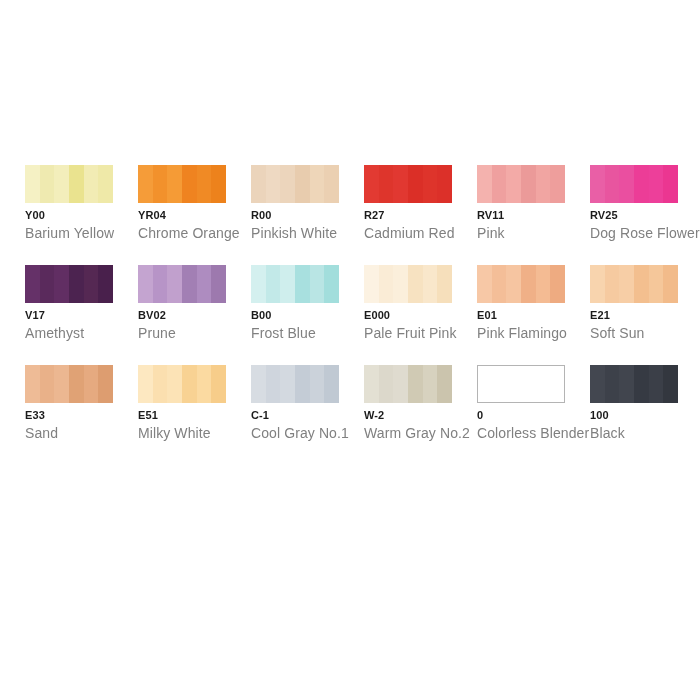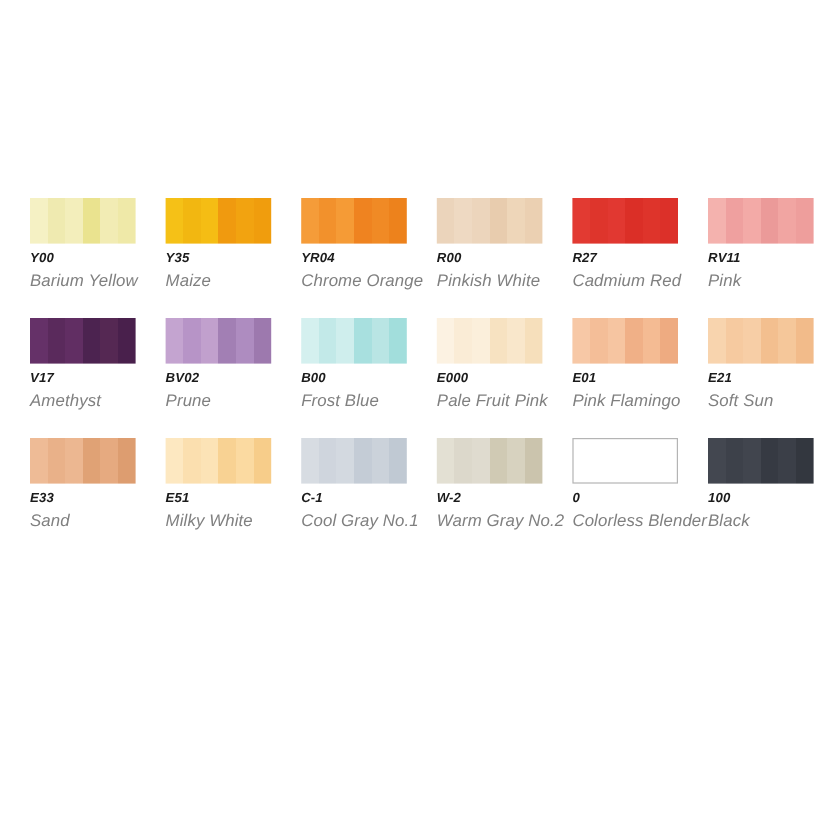--- a/index.html
+++ b/index.html
@@ -27,21 +27,20 @@
   #swatch-grid {
     position: absolute;
     left: 25px;
     top: 165px;
     width: 651px;
     display: grid;
     grid-template-columns: repeat(6, 88px);
     grid-column-gap: 25px;
     grid-row-gap: 0px;
     grid-auto-rows: 100px;
-    font-style: italic;
   }
 
   .swatch-cell {
     width: 88px;
     height: 100px;
     position: relative;
   }
 
   .swatch-chip {
     width: 88px;
@@ -82,43 +81,43 @@
 <body>
 
 <div id="chart-root">
   <div id="swatch-grid">
       <div class="swatch-cell">
         <div class="swatch-chip" style="background: linear-gradient(90deg, rgb(245, 241, 196) 0%, rgb(245, 241, 196) 16.667%, rgb(239, 234, 176) 16.667%, rgb(239, 234, 176) 33.333%, rgb(243, 238, 187) 33.333%, rgb(243, 238, 187) 50%, rgb(234, 227, 143) 50%, rgb(234, 227, 143) 66.667%, rgb(242, 236, 180) 66.667%, rgb(242, 236, 180) 83.333%, rgb(239, 233, 168) 83.333%, rgb(239, 233, 168) 100%);"></div>
         <div class="swatch-code">Y00</div>
         <div class="swatch-name">Barium Yellow</div>
       </div>
       <div class="swatch-cell">
-        <div class="swatch-chip" style="background: linear-gradient(90deg, rgb(245, 193, 23) 0%, rgb(245, 193, 23) 16.667%, rgb(242, 183, 17) 16.667%, rgb(242, 183, 17) 33.333%, rgb(245, 189, 20) 33.333%, rgb(245, 189, 20) 50%, rgb(240, 154, 15) 50%, rgb(240, 154, 15) 66.667%, rgb(242, 163, 16) 66.667%, rgb(242, 163, 16) 83.333%, rgb(240, 157, 13) 83.333%, rgb(240, 157, 13) 100%);"></div>
-        <div class="swatch-code">Y35</div>
-        <div class="swatch-name">Maize</div>
-      </div>
-      <div class="swatch-cell">
         <div class="swatch-chip" style="background: linear-gradient(90deg, rgb(245, 156, 57) 0%, rgb(245, 156, 57) 16.667%, rgb(242, 145, 44) 16.667%, rgb(242, 145, 44) 33.333%, rgb(245, 155, 54) 33.333%, rgb(245, 155, 54) 50%, rgb(239, 131, 32) 50%, rgb(239, 131, 32) 66.667%, rgb(240, 138, 37) 66.667%, rgb(240, 138, 37) 83.333%, rgb(237, 130, 28) 83.333%, rgb(237, 130, 28) 100%);"></div>
         <div class="swatch-code">YR04</div>
         <div class="swatch-name">Chrome Orange</div>
       </div>
       <div class="swatch-cell">
         <div class="swatch-chip" style="background: linear-gradient(90deg, rgb(235, 212, 187) 0%, rgb(235, 212, 187) 16.667%, rgb(238, 217, 194) 16.667%, rgb(238, 217, 194) 33.333%, rgb(236, 213, 188) 33.333%, rgb(236, 213, 188) 50%, rgb(232, 204, 174) 50%, rgb(232, 204, 174) 66.667%, rgb(238, 214, 185) 66.667%, rgb(238, 214, 185) 83.333%, rgb(235, 208, 178) 83.333%, rgb(235, 208, 178) 100%);"></div>
         <div class="swatch-code">R00</div>
         <div class="swatch-name">Pinkish White</div>
       </div>
       <div class="swatch-cell">
         <div class="swatch-chip" style="background: linear-gradient(90deg, rgb(226, 58, 50) 0%, rgb(226, 58, 50) 16.667%, rgb(222, 53, 44) 16.667%, rgb(222, 53, 44) 33.333%, rgb(225, 56, 49) 33.333%, rgb(225, 56, 49) 50%, rgb(219, 47, 39) 50%, rgb(219, 47, 39) 66.667%, rgb(222, 52, 43) 66.667%, rgb(222, 52, 43) 83.333%, rgb(220, 48, 41) 83.333%, rgb(220, 48, 41) 100%);"></div>
         <div class="swatch-code">R27</div>
         <div class="swatch-name">Cadmium Red</div>
       </div>
       <div class="swatch-cell">
         <div class="swatch-chip" style="background: linear-gradient(90deg, rgb(244, 178, 174) 0%, rgb(244, 178, 174) 16.667%, rgb(239, 160, 159) 16.667%, rgb(239, 160, 159) 33.333%, rgb(243, 170, 167) 33.333%, rgb(243, 170, 167) 50%, rgb(235, 154, 153) 50%, rgb(235, 154, 153) 66.667%, rgb(241, 165, 162) 66.667%, rgb(241, 165, 162) 83.333%, rgb(238, 158, 156) 83.333%, rgb(238, 158, 156) 100%);"></div>
         <div class="swatch-code">RV11</div>
         <div class="swatch-name">Pink</div>
+      </div>
+      <div class="swatch-cell">
+        <div class="swatch-chip" style="background: linear-gradient(90deg, rgb(233, 95, 166) 0%, rgb(233, 95, 166) 16.667%, rgb(232, 85, 159) 16.667%, rgb(232, 85, 159) 33.333%, rgb(234, 79, 160) 33.333%, rgb(234, 79, 160) 50%, rgb(236, 61, 151) 50%, rgb(236, 61, 151) 66.667%, rgb(237, 63, 154) 66.667%, rgb(237, 63, 154) 83.333%, rgb(235, 54, 145) 83.333%, rgb(235, 54, 145) 100%);"></div>
+        <div class="swatch-code">RV25</div>
+        <div class="swatch-name">Dog Rose Flower</div>
       </div>
       <div class="swatch-cell">
         <div class="swatch-chip" style="background: linear-gradient(90deg, rgb(101, 49, 104) 0%, rgb(101, 49, 104) 16.667%, rgb(90, 42, 92) 16.667%, rgb(90, 42, 92) 33.333%, rgb(97, 46, 99) 33.333%, rgb(97, 46, 99) 50%, rgb(76, 35, 80) 50%, rgb(76, 35, 80) 66.667%, rgb(85, 40, 83) 66.667%, rgb(85, 40, 83) 83.333%, rgb(73, 32, 76) 83.333%, rgb(73, 32, 76) 100%);"></div>
         <div class="swatch-code">V17</div>
         <div class="swatch-name">Amethyst</div>
       </div>
       <div class="swatch-cell">
         <div class="swatch-chip" style="background: linear-gradient(90deg, rgb(196, 164, 208) 0%, rgb(196, 164, 208) 16.667%, rgb(183, 148, 199) 16.667%, rgb(183, 148, 199) 33.333%, rgb(193, 160, 205) 33.333%, rgb(193, 160, 205) 50%, rgb(162, 127, 180) 50%, rgb(162, 127, 180) 66.667%, rgb(174, 140, 192) 66.667%, rgb(174, 140, 192) 83.333%, rgb(157, 121, 174) 83.333%, rgb(157, 121, 174) 100%);"></div>
         <div class="swatch-code">BV02</div>
         <div class="swatch-name">Prune</div>

